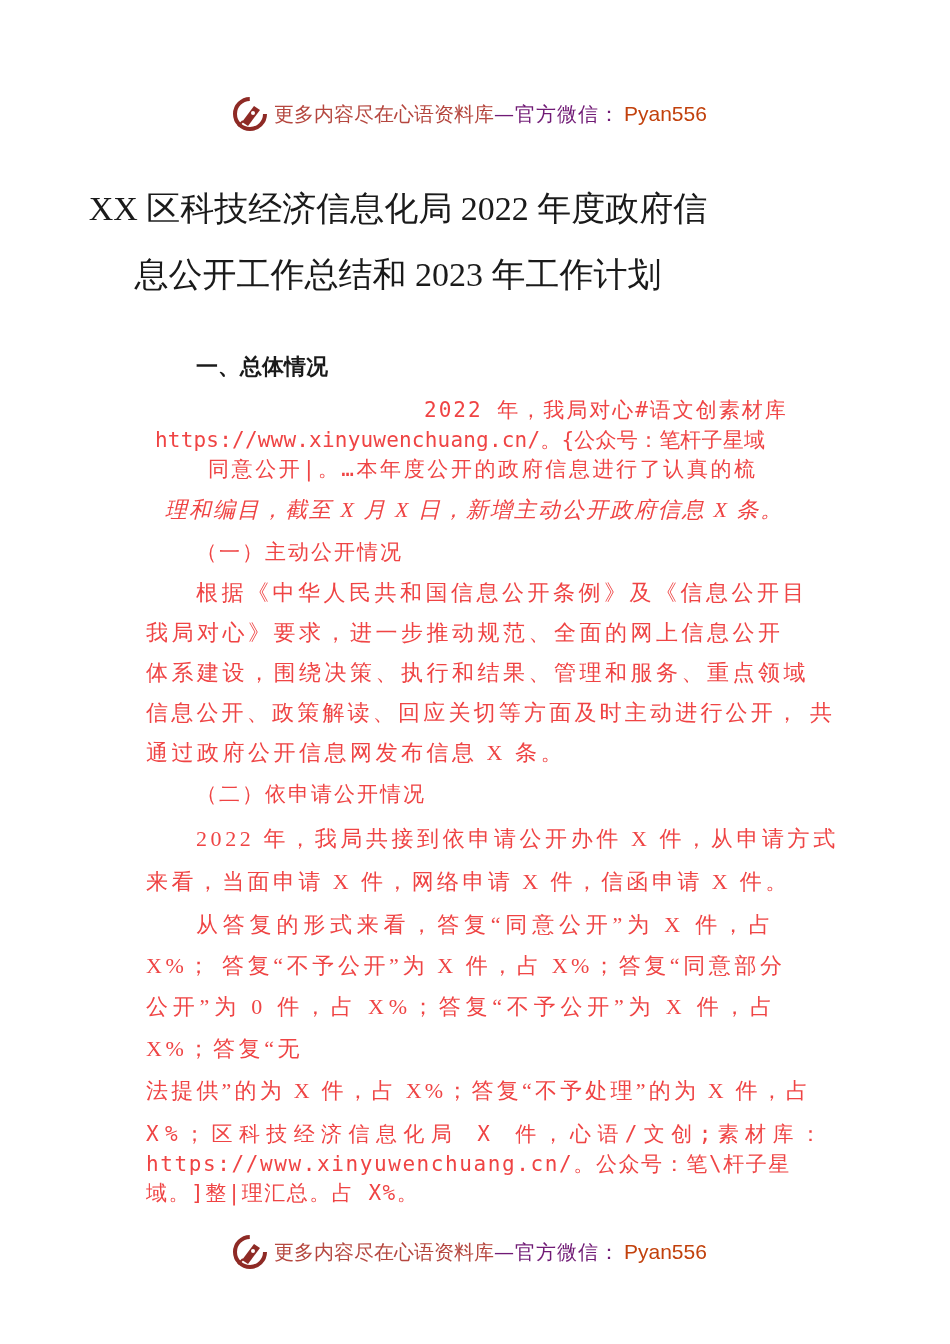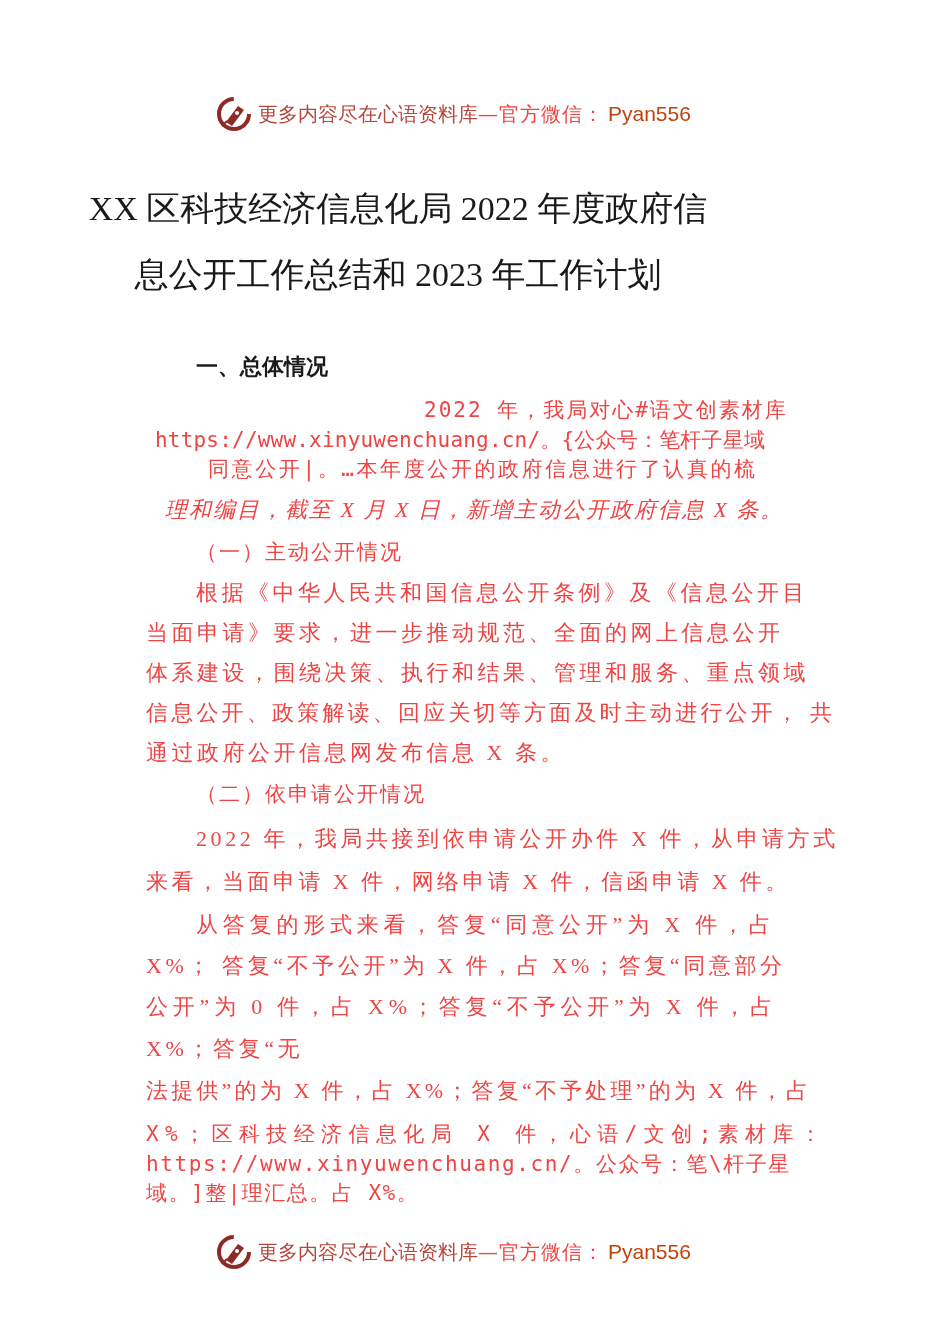--- a/index.html
+++ b/index.html
@@ -10,42 +10,42 @@
     body {
       width: 950px;
       height: 1344px;
       position: relative;
       overflow: hidden;
       font-family: "DejaVu Serif", "Liberation Serif", serif;
       color: #111111;
     }
     .watermark {
       position: absolute;
-      left: 216px;
+      left: 232px;
       height: 40px;
       display: flex;
       align-items: center;
       font-size: 20px;
       white-space: nowrap;
     }
     .watermark.top { top: 94px; }
     .watermark.bottom { top: 1232px; }
     .wm-logo {
       width: 36px;
       height: 36px;
       margin-right: 6px;
       display: inline-block;
     }
     .wm-red {
       color: #b5473f;
       font-family: "DejaVu Serif", serif;
       letter-spacing: 0px;
     }
     .wm-gray {
-      color: #ef4444;
+      color: #701a75;
       font-family: "DejaVu Serif", serif;
       letter-spacing: 1px;
     }
     .wm-id {
       color: #c2410c;
       font-family: "Liberation Sans", sans-serif;
       font-size: 21px;
       margin-left: 4px;
     }
 
@@ -113,21 +113,21 @@
 
 <div class="heading1">一、总体情况</div>
 
 <div class="line mono" style="left:424px; top:396px; letter-spacing:2px;">2022  年，我局对心#语文创素材库</div>
 <div class="line mono" style="left:155px; top:426px; letter-spacing:0.2px;">https://www.xinyuwenchuang.cn/。{公众号：笔杆子星域</div>
 <div class="line mono" style="left:208px; top:455px; letter-spacing:2.6px;">同意公开|。…本年度公开的政府信息进行了认真的梳</div>
 <div class="line serif" style="left:165px; top:495px; letter-spacing:2px;font-style:italic;">理和编目，截至 X 月 X 日，新增主动公开政府信息 X 条。</div>
 
 <div class="line subhead" style="left:196px; top:538px;">（一）主动公开情况</div>
 <div class="line serif" style="left:196px; top:578px; letter-spacing:3.5px;">根据《中华人民共和国信息公开条例》及《信息公开目</div>
-<div class="line serif" style="left:146px; top:618px; letter-spacing:3.5px;">当面申请》要求，进一步推动规范、全面的网上信息公开</div>
+<div class="line serif" style="left:146px; top:618px; letter-spacing:3.5px;">我局对心》要求，进一步推动规范、全面的网上信息公开</div>
 <div class="line serif" style="left:146px; top:658px; letter-spacing:3.5px;">体系建设，围绕决策、执行和结果、管理和服务、重点领域</div>
 <div class="line serif" style="left:146px; top:698px; letter-spacing:3.2px;">信息公开、政策解读、回应关切等方面及时主动进行公开， 共</div>
 <div class="line serif" style="left:146px; top:738px; letter-spacing:3.5px;">通过政府公开信息网发布信息 X 条。</div>
 
 <div class="line subhead" style="left:196px; top:780px;">（二）依申请公开情况</div>
 <div class="line serif" style="left:196px; top:824px; letter-spacing:3.6px;">2022 年，我局共接到依申请公开办件 X 件，从申请方式</div>
 <div class="line serif" style="left:146px; top:867px; letter-spacing:3.4px;">来看，当面申请 X 件，网络申请 X 件，信函申请 X 件。</div>
 
 <div class="line serif" style="left:196px; top:910px; letter-spacing:4.8px;">从答复的形式来看，答复“同意公开”为 X 件，占</div>
 <div class="line serif" style="left:146px; top:951px; letter-spacing:3.6px;">X%； 答复“不予公开”为 X 件，占 X%；答复“同意部分</div>

